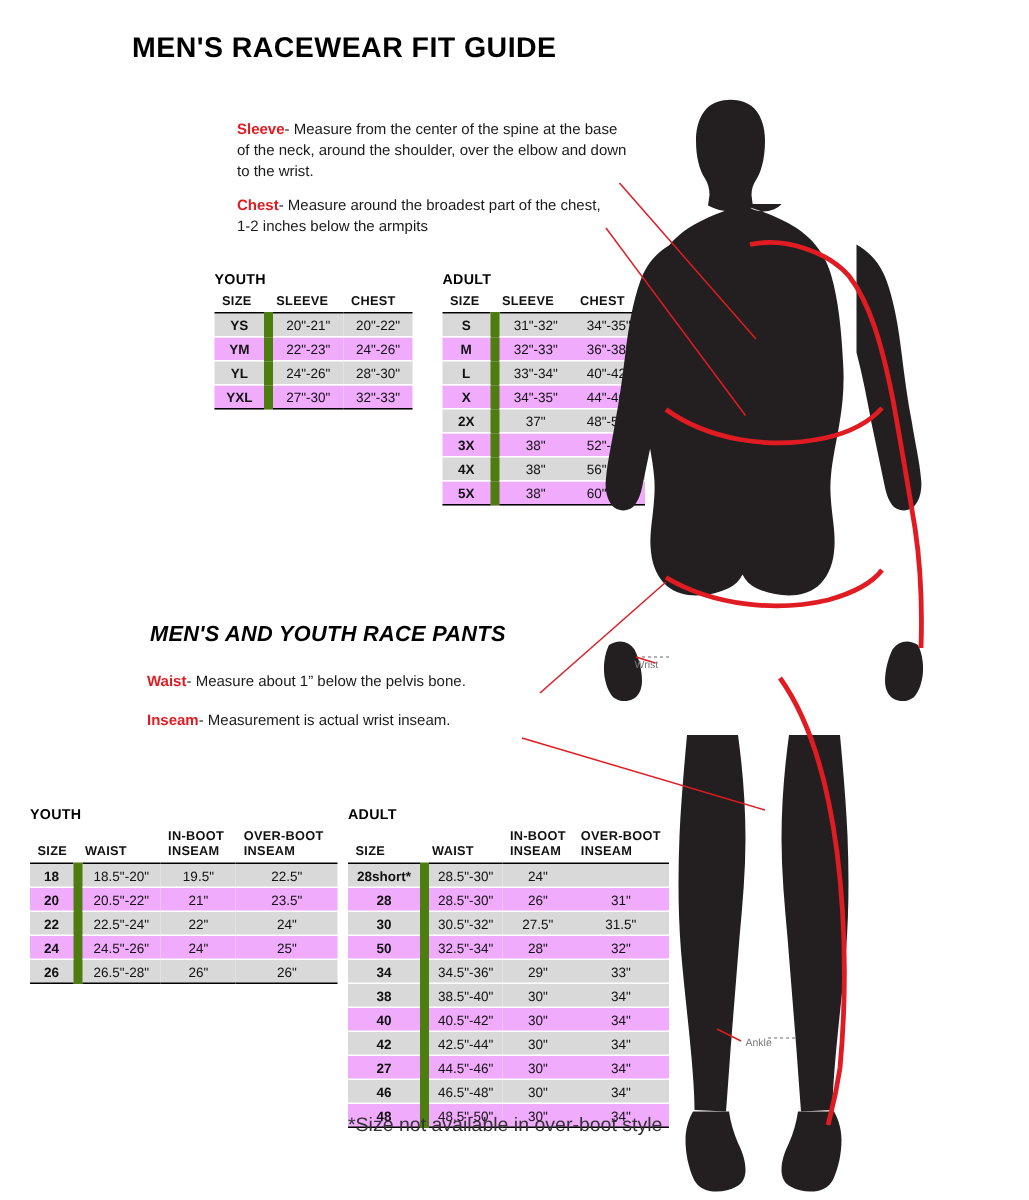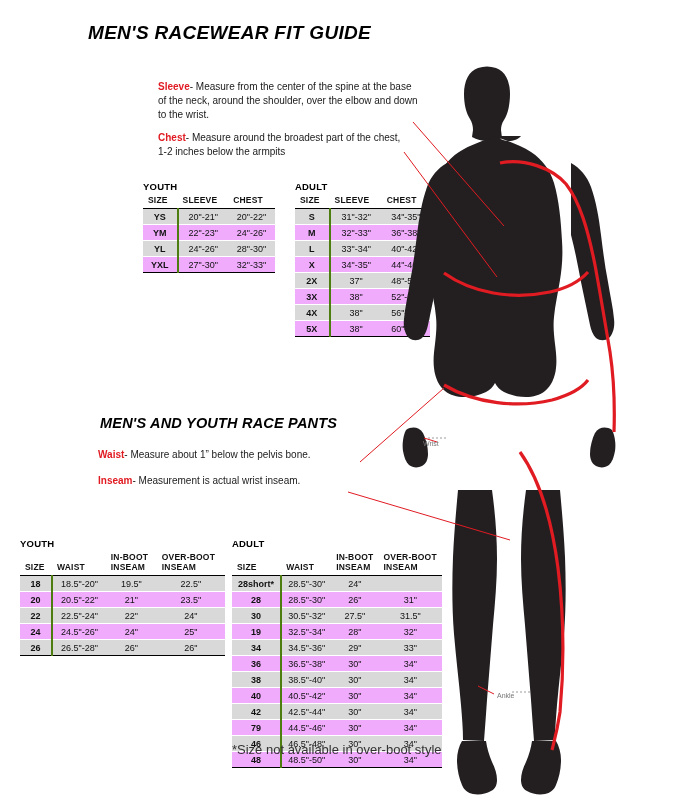--- a/index.html
+++ b/index.html
@@ -15,21 +15,20 @@
     width: 686px; height: 800px;
     background: #ffffff;
   }
 
   
   .main-title {
     position: absolute;
     left: 88px; top: 22px;
     font-size: 19px;
     font-weight: bold;
-    font-style: italic;
     letter-spacing: 0.3px;
     color: #000;
   }
   .section-title {
     position: absolute;
     font-size: 14.5px;
     font-weight: bold;
     font-style: italic;
     color: #000;
     letter-spacing: 0.2px;
@@ -79,21 +78,21 @@
   }
   table.size td {
     padding: 2.5px 6px;
     text-align: center;
     border-bottom: 1px solid #ffffff;
     white-space: nowrap;
   }
   table.size td.sizecell {
     font-weight: bold;
     text-align: center;
-    border-right: 2px solid #4d7c0f;
+    border-right: 6px solid #4d7c0f;
   }
   table.size tr.alt td { background: #d9d9d9; }
   table.size tr.plain td { background: #f0abfc; }
   table.size tr.last td { border-bottom: 1px solid #000; }
 
   
   #tbl-youth-jersey { left: 143px; top: 181px; }
   #tbl-youth-jersey table { width: 132px; }
   #tbl-adult-jersey { left: 295px; top: 181px; }
   #tbl-adult-jersey table { width: 135px; }
@@ -323,57 +322,51 @@
           <td>26"</td>
           <td>31"</td>
         </tr>
         <tr class="alt">
           <td class="sizecell">30</td>
           <td>30.5"-32"</td>
           <td>27.5"</td>
           <td>31.5"</td>
         </tr>
         <tr class="plain">
-          <td class="sizecell">19</td>
+          <td class="sizecell">50</td>
           <td>32.5"-34"</td>
           <td>28"</td>
           <td>32"</td>
         </tr>
         <tr class="alt">
           <td class="sizecell">34</td>
           <td>34.5"-36"</td>
           <td>29"</td>
           <td>33"</td>
         </tr>
-        <tr class="plain">
-          <td class="sizecell">36</td>
-          <td>36.5"-38"</td>
-          <td>30"</td>
-          <td>34"</td>
-        </tr>
         <tr class="alt">
           <td class="sizecell">38</td>
           <td>38.5"-40"</td>
           <td>30"</td>
           <td>34"</td>
         </tr>
         <tr class="plain">
           <td class="sizecell">40</td>
           <td>40.5"-42"</td>
           <td>30"</td>
           <td>34"</td>
         </tr>
         <tr class="alt">
           <td class="sizecell">42</td>
           <td>42.5"-44"</td>
           <td>30"</td>
           <td>34"</td>
         </tr>
         <tr class="plain">
-          <td class="sizecell">79</td>
+          <td class="sizecell">27</td>
           <td>44.5"-46"</td>
           <td>30"</td>
           <td>34"</td>
         </tr>
         <tr class="alt">
           <td class="sizecell">46</td>
           <td>46.5"-48"</td>
           <td>30"</td>
           <td>34"</td>
         </tr>

